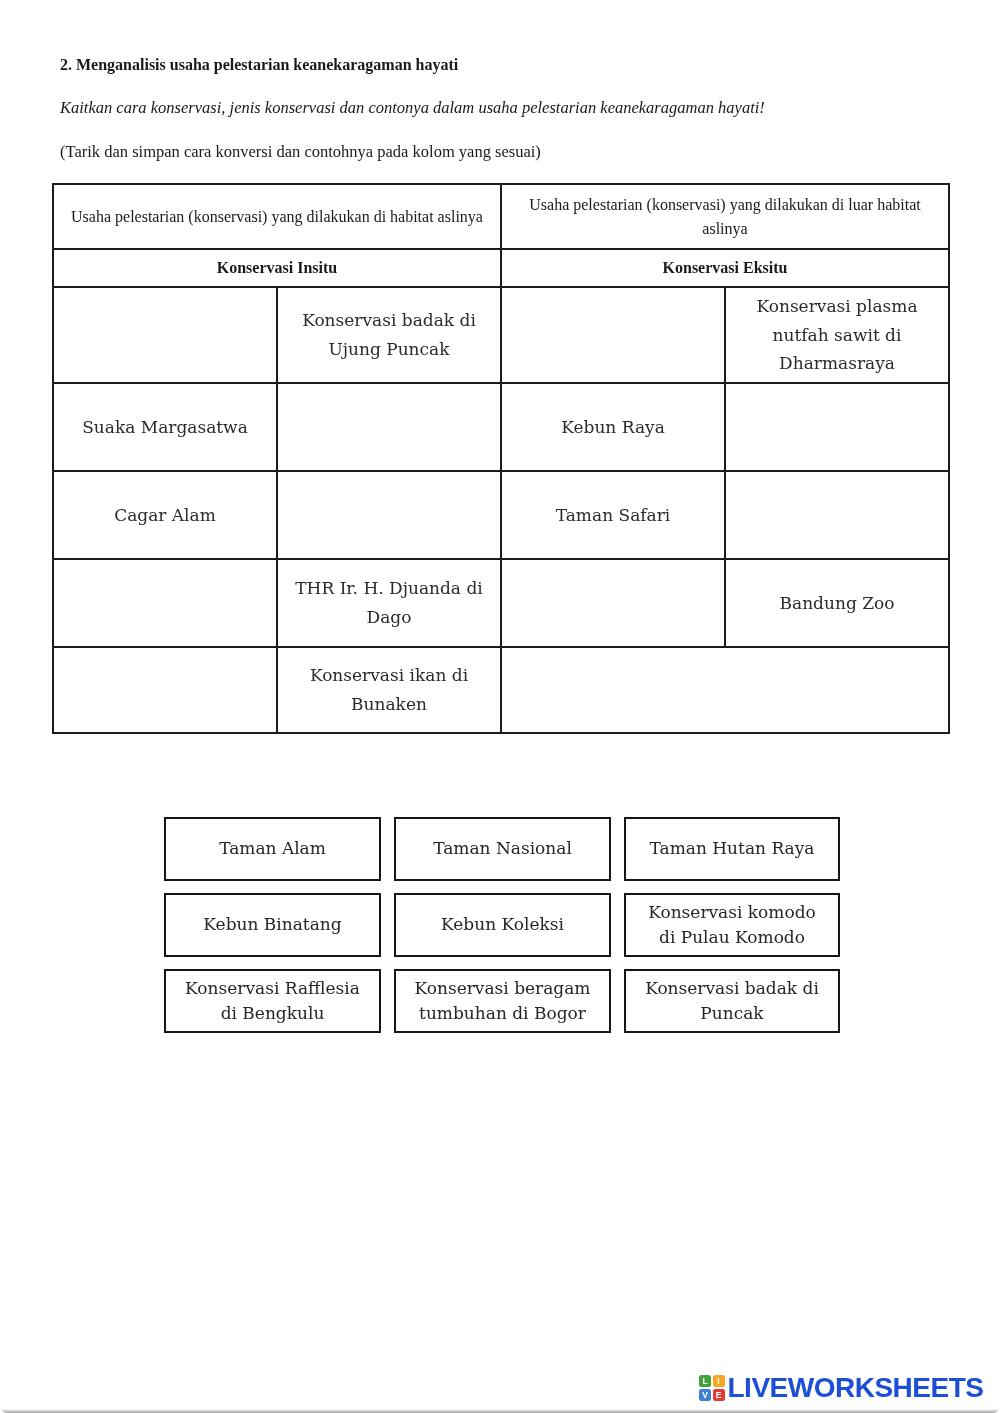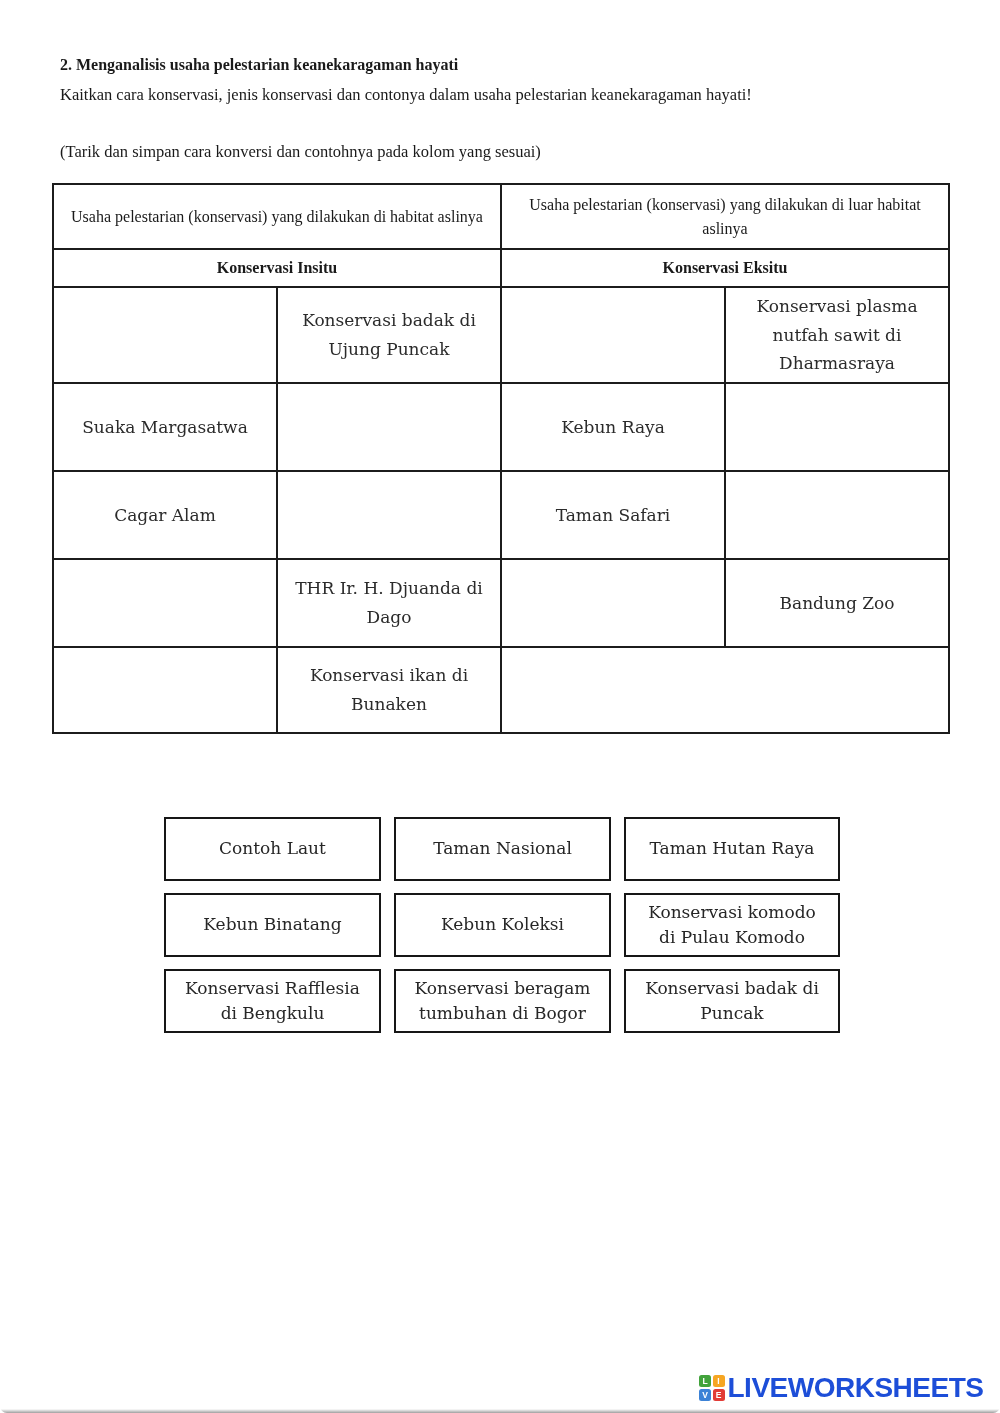--- a/index.html
+++ b/index.html
@@ -4,21 +4,21 @@
 <style>
   html,body { margin:0; padding:0; background:#ffffff; }
   .page {
     position:relative; width:1000px; height:1413px; background:#ffffff;
     font-family:"Liberation Serif", serif; color:#1a1a1a; overflow:hidden;border-radius:7px;
   }
 
   
   .title { position:absolute; left:60px; top:56px; font-size:16px; font-weight:bold; }
   .para  { position:absolute; left:60px; font-size:16.5px; }
-  .p1 { top:85px; }
+  .p1 { top:98px;font-style:italic; }
   .p2 { top:142px; }
 
   
   table.conservation {
     position:absolute; left:52px; top:183px; width:896px;
     border-collapse:collapse; table-layout:fixed;
   }
   table.conservation td {
     border:2px solid #1c1c1c; text-align:center; vertical-align:middle;
     padding:0 10px; overflow:hidden;
@@ -152,21 +152,21 @@
         <td></td>
         <td class="va-top pt8">
           <span class="cellTxt">Konservasi ikan di Bunaken</span>
         </td>
         <td colspan="2" class="no-border"></td>
       </tr>
     </tbody>
   </table>
 
   <div class="drag-grid">
-    <div class="drag-item">Contoh Laut</div>
+    <div class="drag-item">Taman Alam</div>
     <div class="drag-item">Taman Nasional</div>
     <div class="drag-item">Taman Hutan Raya</div>
     <div class="drag-item">Kebun Binatang</div>
     <div class="drag-item">Kebun Koleksi</div>
     <div class="drag-item">Konservasi komodo di Pulau Komodo</div>
     <div class="drag-item">Konservasi Rafflesia di Bengkulu</div>
     <div class="drag-item">Konservasi beragam tumbuhan di Bogor</div>
     <div class="drag-item">Konservasi badak di Puncak</div>
   </div>
 

